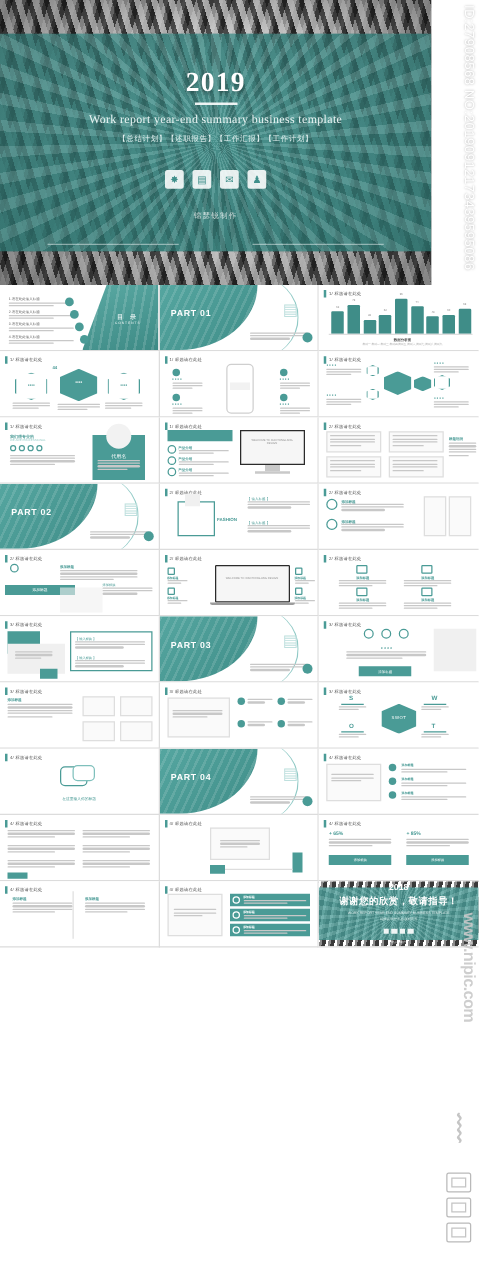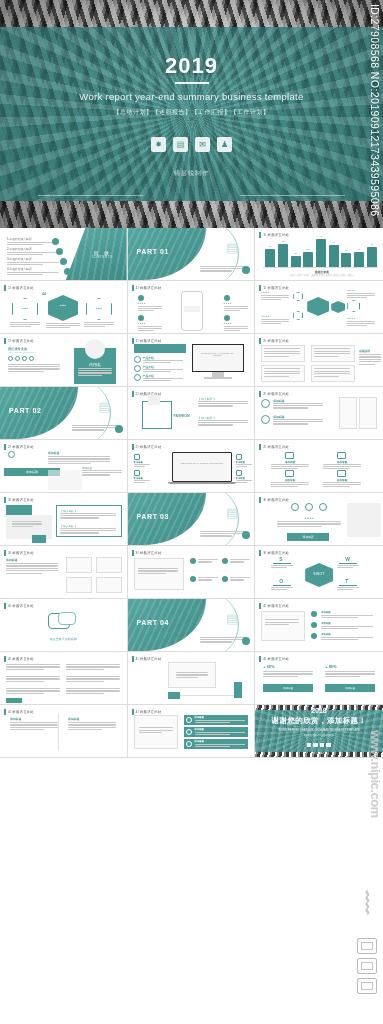--- a/index.html
+++ b/index.html
@@ -1,21 +1,21 @@
 <!DOCTYPE html>
 <html><head>
 <meta charset="utf-8">
 <style>
   * { box-sizing: border-box; margin:0; padding:0; }
   body {
     width:383px; height:1024px; background:#ffffff;
     font-family:"Liberation Sans", sans-serif; overflow:hidden; position:relative;
   }
   
-  .hero { position:relative; width:383px; height:228px; overflow:hidden; background:#3c3c3c; }
+  .hero { position:relative; width:345px; height:228px; overflow:hidden; background:#3c3c3c;font-family:Liberation Serif, serif; }
   .hero-photo {
     position:absolute; inset:0;
     background:
       repeating-linear-gradient(107deg, #ffffff 0 3px, #9a9a9a 3px 6px, #4a4a4a 6px 10px, #d8d8d8 10px 14px),
       repeating-linear-gradient(73deg, #eaeaea 0 5px, #6e6e6e 5px 9px, #2c2c2c 9px 13px);
     background-blend-mode:overlay;
   }
   .hero-photo::after{
     content:""; position:absolute; inset:0;
     background:radial-gradient(ellipse at 52% 48%, rgba(255,255,255,.45) 0%, rgba(90,90,90,.25) 40%, rgba(20,20,20,.55) 100%);
@@ -805,21 +805,21 @@
         <div style="position:absolute;left:67px;top:35px;font-size:2.3px;color:#fff;font-weight:bold;">添加标题</div>
         <div class="ln " style="position:absolute;left:67px;top:39px;width:50px;"></div>
         <div class="ln " style="position:absolute;left:67px;top:40.8px;width:35px;"></div>
       </div>
       <div class="cell">
         <div class="end-photo"></div>
         <div class="end-teal"></div>
         <div class="end-spiral"></div>
         <div class="end-ct">
           <div class="end-year">2018</div>
-          <div class="end-title">谢谢您的欣赏，添加标题！</div>
+          <div class="end-title">谢谢您的欣赏，敬请指导！</div>
           <div class="end-sub">WORK REPORT YEAR-END SUMMARY BUSINESS TEMPLATE</div>
           <div class="end-sub2">锦瑟锐 制作出品 版权所有</div>
           <div class="end-icons">
             <i></i>
             <i></i>
             <i></i>
             <i></i>
           </div>
           <div class="end-maker">锦瑟锐制作</div>
         </div>

